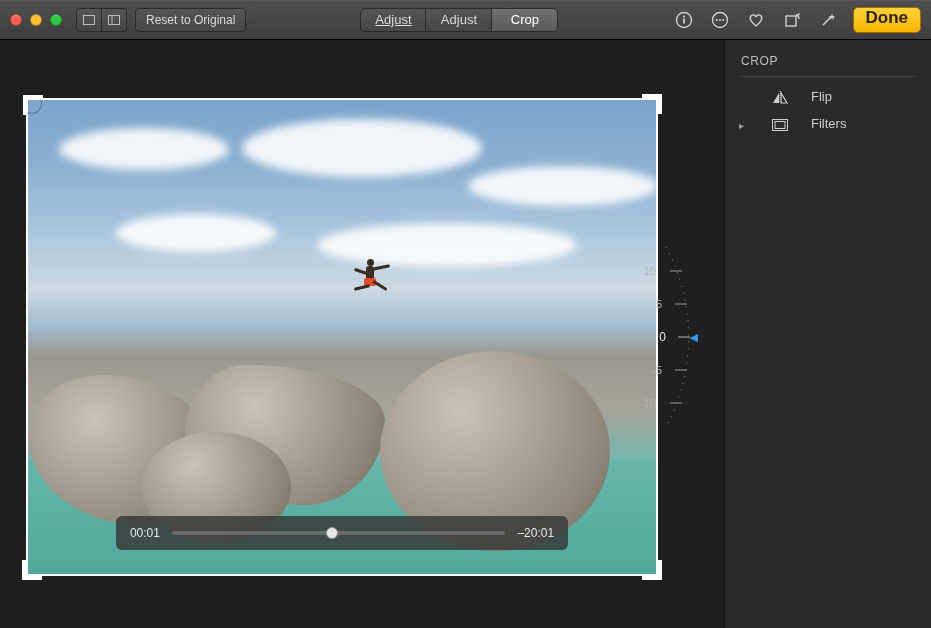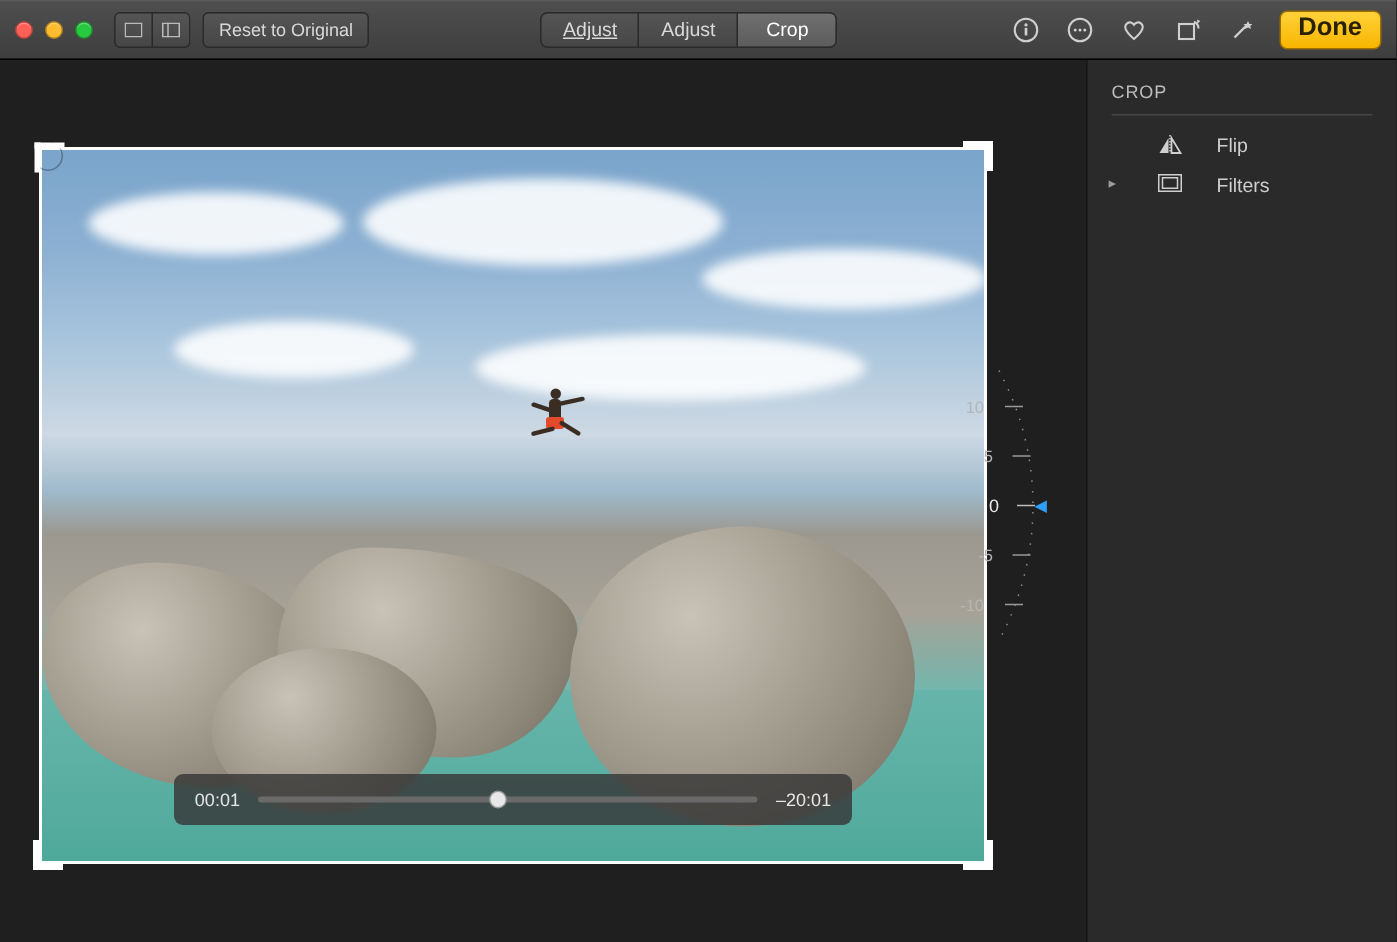--- a/index.html
+++ b/index.html
@@ -109,21 +109,21 @@
     padding:0 14px; gap:12px; color:#e6e6e6; font-size:12px;
     backdrop-filter: blur(2px);
   }
   .scrub .track{ flex:1; height:4px; background:#6a6a6a; border-radius:2px; position:relative;}
   .scrub .knob{ position:absolute; left:48%; top:50%; transform:translate(-50%,-50%); width:12px; height:12px; background:#e8e8e8; border-radius:50%; border:1px solid #999;}
 
   
   .sidebar{ position:absolute; top:40px; right:0; bottom:0; width:207px; background:#2a2a2a; border-left:1px solid #141414; color:#cfcfcf;}
   .sidebar .title{ padding:14px 16px 8px; font-size:12px; letter-spacing:.6px; color:#bdbdbd;}
   .sidebar .rule{ height:1px; background:#464646; margin:0 16px 6px;}
-  .side-row{ display:flex; align-items:flex-start; gap:22px; padding:6px 14px; font-size:13px;}
+  .side-row{ display:flex; align-items:flex-end; gap:22px; padding:6px 14px; font-size:13px;}
   .side-row .chev{ width:10px; color:#9a9a9a; font-size:10px;}
   .side-row .ic{ width:18px; display:flex; justify-content:center; color:#cfcfcf;}
 
   .sidebar .footer{ position:absolute; left:0; right:0; bottom:12px; display:flex; gap:10px; padding:0 14px; justify-content:center;}
   .sidebar .footer .btn{ flex:1; height:22px; font-size:12px; color:#9a9a9a;
      background:linear-gradient(#3b3b3b,#333); border:1px solid #222; border-radius:4px;
      display:flex; align-items:center; justify-content:center;}
 </style>
 </head>
 <body>

